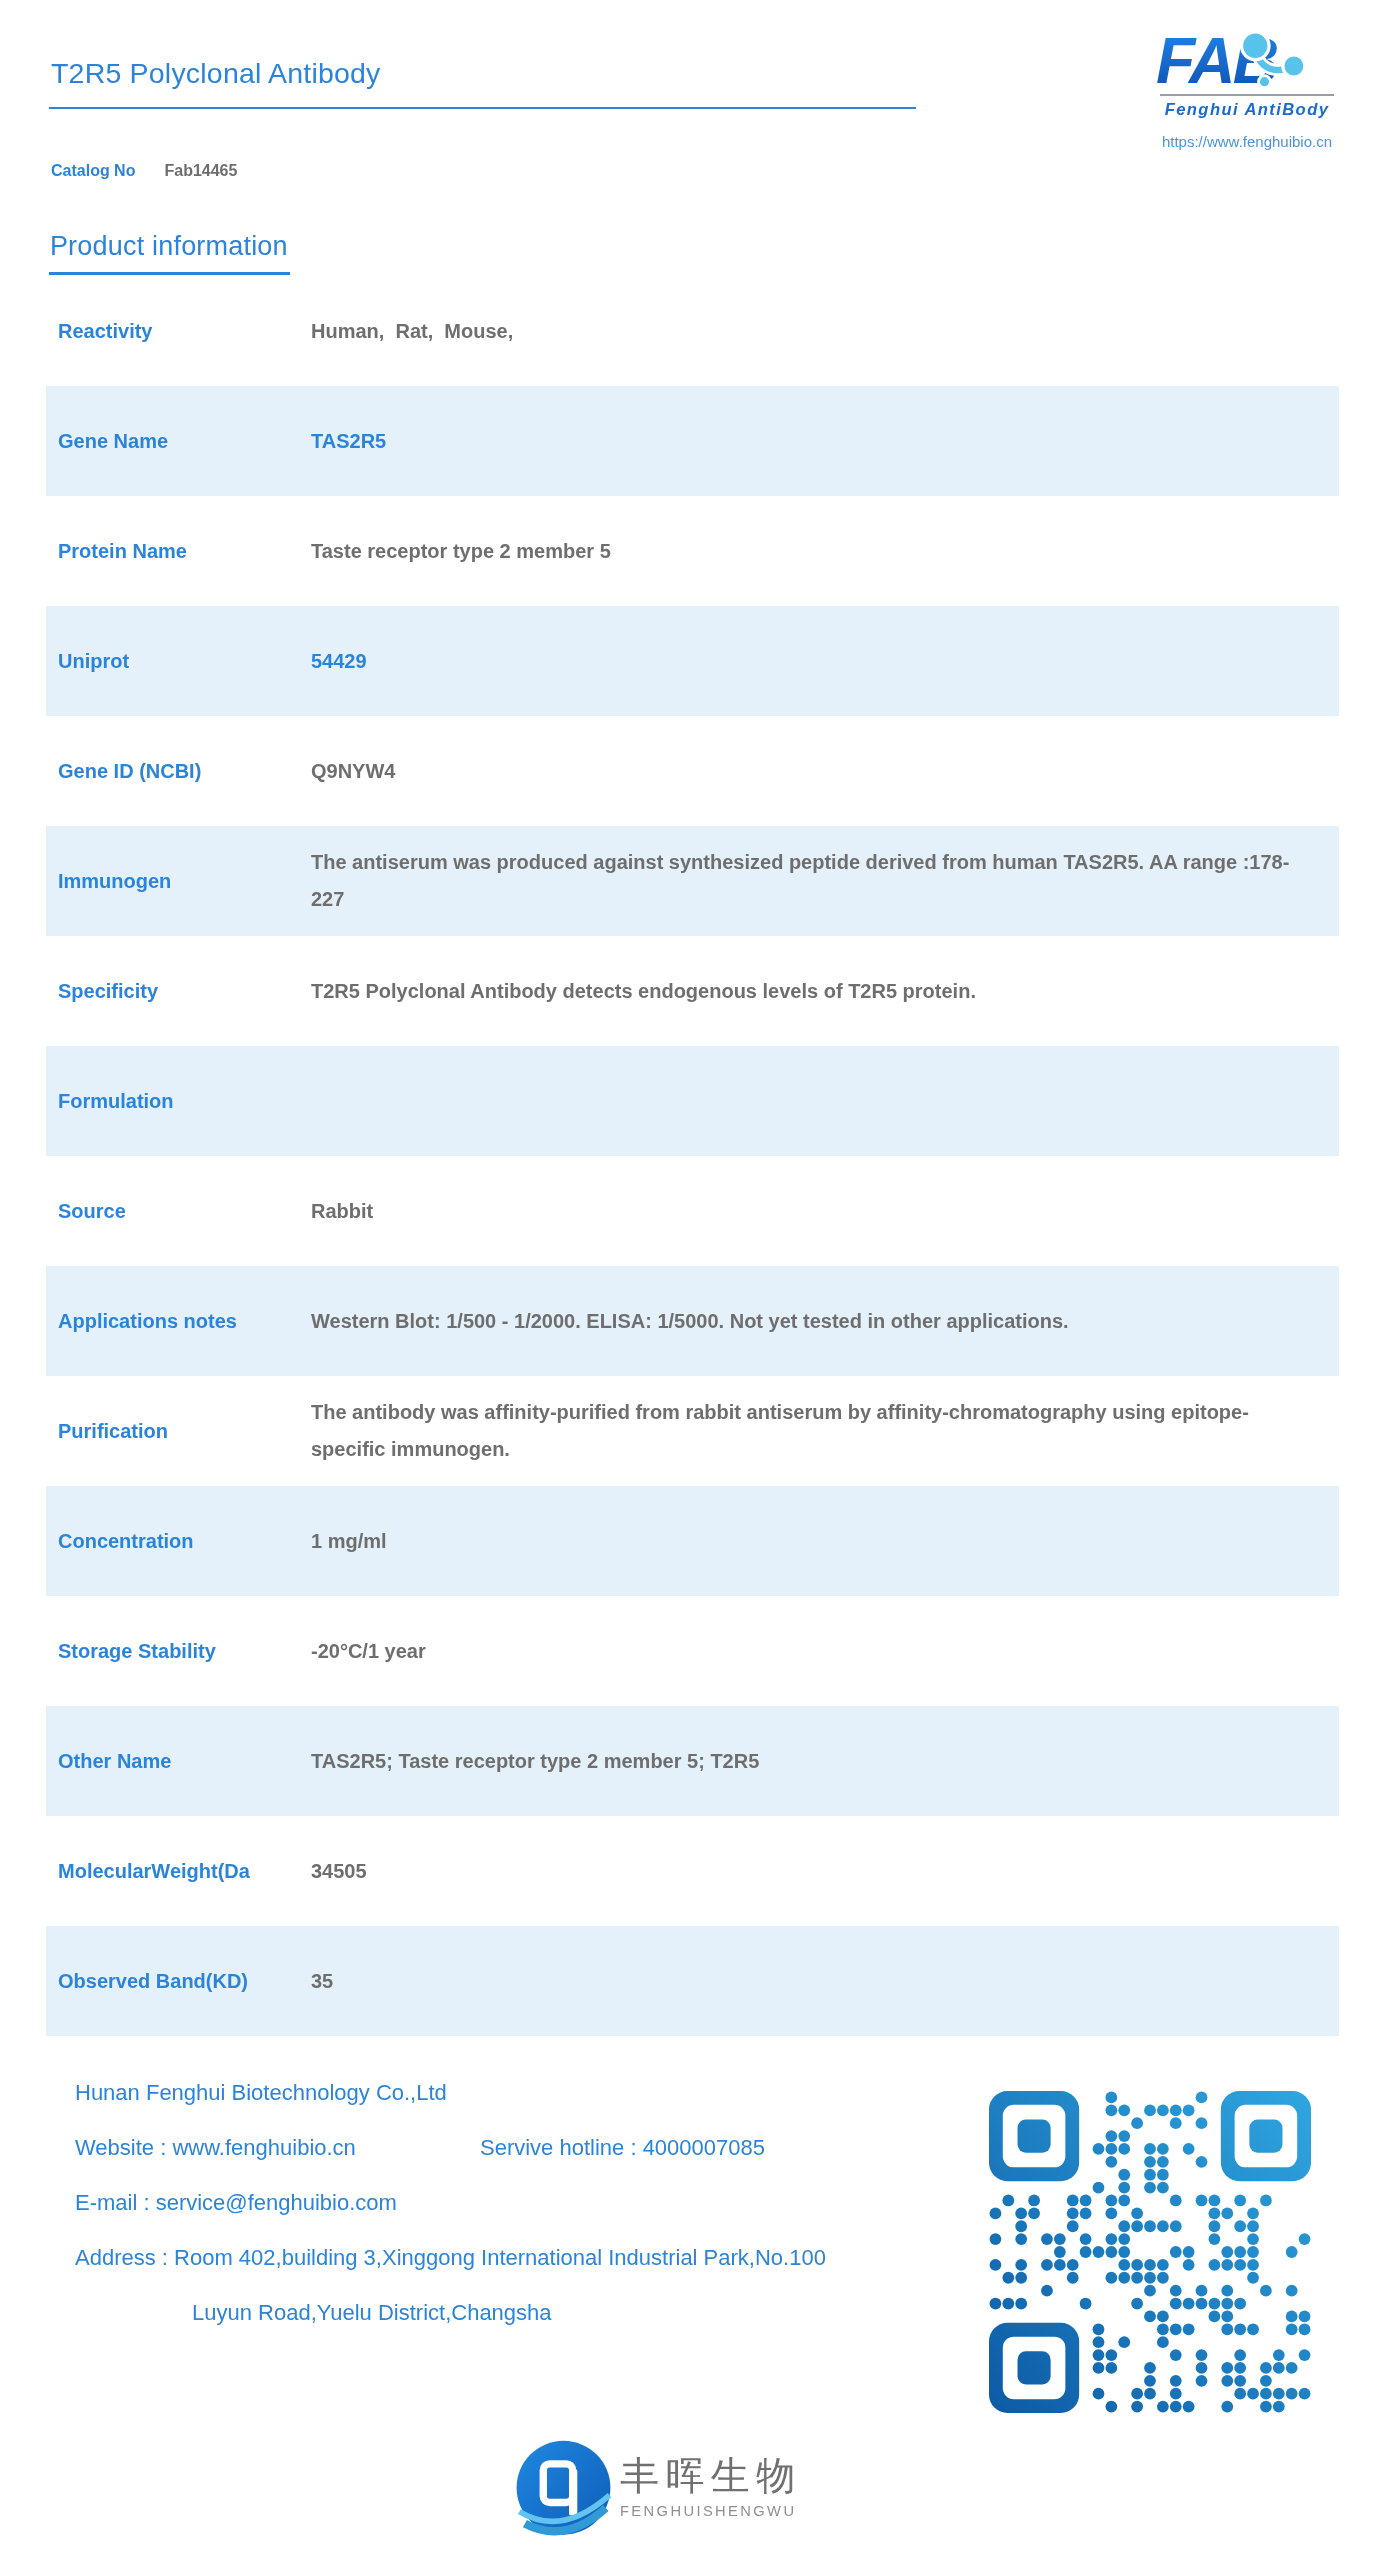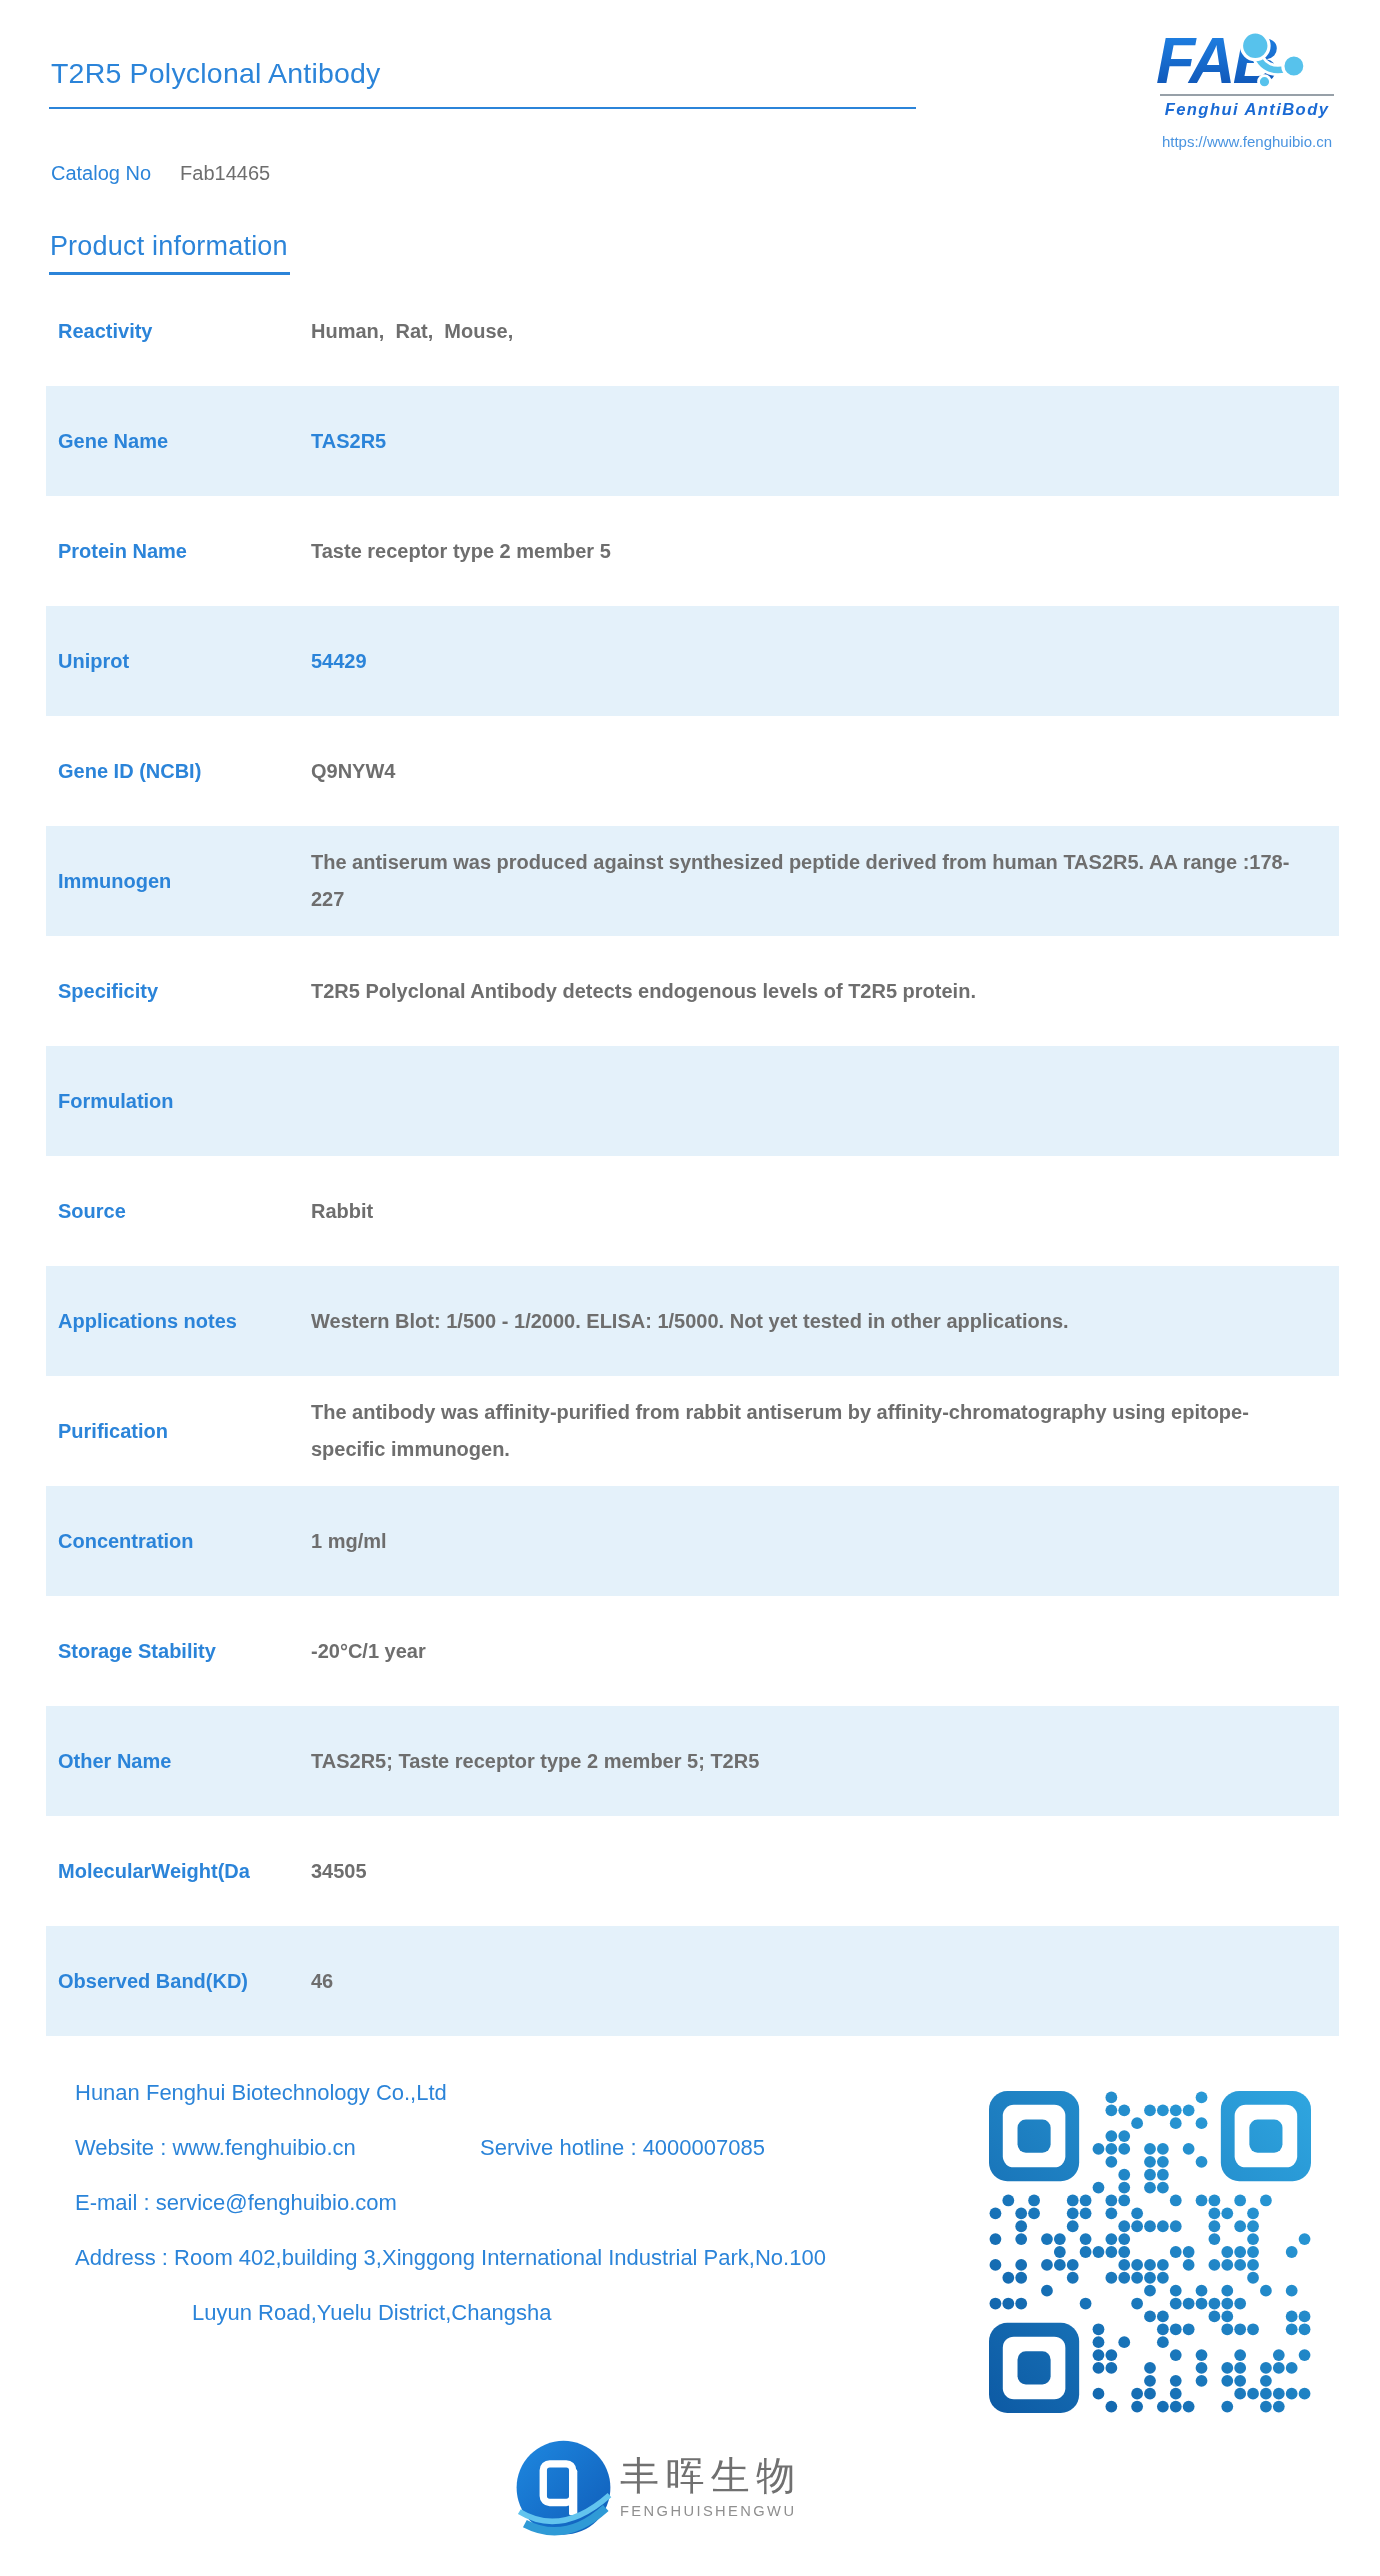--- a/index.html
+++ b/index.html
@@ -18,21 +18,21 @@
   .page{position:relative;width:1380px;height:2576px;background:#fff;overflow:hidden;}
 
   .doc-title{position:absolute;left:51px;top:57px;font-size:28.5px;font-weight:400;color:var(--accent);letter-spacing:0.2px;}
   .title-rule{position:absolute;left:49px;top:107px;width:867px;height:1.8px;background:var(--accent);}
 
   .brand{position:absolute;left:1156px;top:31px;width:182px;text-align:center;}
   .brand-rule{height:1.8px;background:var(--divider-gray);margin:0.9px 3.7px 4.6px 3.7px;}
   .brand-name{font-size:16.6px;font-weight:bold;font-style:italic;color:var(--brand-name-blue);letter-spacing:1.4px;white-space:nowrap;}
   .brand-url{font-size:15px;color:var(--url-blue);margin-top:13px;white-space:nowrap;}
 
-  .catalog{position:absolute;left:51px;top:162px;font-size:20px;}
+  .catalog{position:absolute;left:51px;top:162px;font-size:16px;font-weight:bold;}
   .catalog .clabel{color:var(--accent);}
   .catalog .cvalue{color:var(--value-gray);margin-left:29px;}
 
   .section-heading{position:absolute;left:49px;top:231px;display:inline-block;
     font-size:27px;font-weight:400;color:var(--accent);
     border-bottom:3.7px solid var(--accent);padding:0 1.8px 10px 0.9px;letter-spacing:0.2px;}
 
   .info-table{position:absolute;left:46px;top:276px;width:1293px;font-weight:bold;}
   .trow{height:110px;display:flex;align-items:center;background:transparent;}
   .trow.alt{background:var(--row-bg);}
@@ -143,21 +143,21 @@
       <div class="trow alt">
         <div class="tlabel">Other Name</div>
         <div class="tvalue">TAS2R5; Taste receptor type 2 member 5; T2R5</div>
       </div>
       <div class="trow">
         <div class="tlabel">MolecularWeight(Da</div>
         <div class="tvalue">34505</div>
       </div>
       <div class="trow alt">
         <div class="tlabel">Observed Band(KD)</div>
-        <div class="tvalue">46</div>
+        <div class="tvalue">35</div>
       </div>
     </div>
 
   <div class="contact">
     <div class="cline">Hunan Fenghui Biotechnology Co.,Ltd</div>
     <div class="cline"><span class="half">Website : www.fenghuibio.cn</span><span>Servive hotline : 4000007085</span></div>
     <div class="cline">E-mail : service@fenghuibio.com</div>
     <div class="cline">Address : Room 402,building 3,Xinggong International Industrial Park,No.100</div>
     <div class="cline indent">Luyun Road,Yuelu District,Changsha</div>
   </div>

